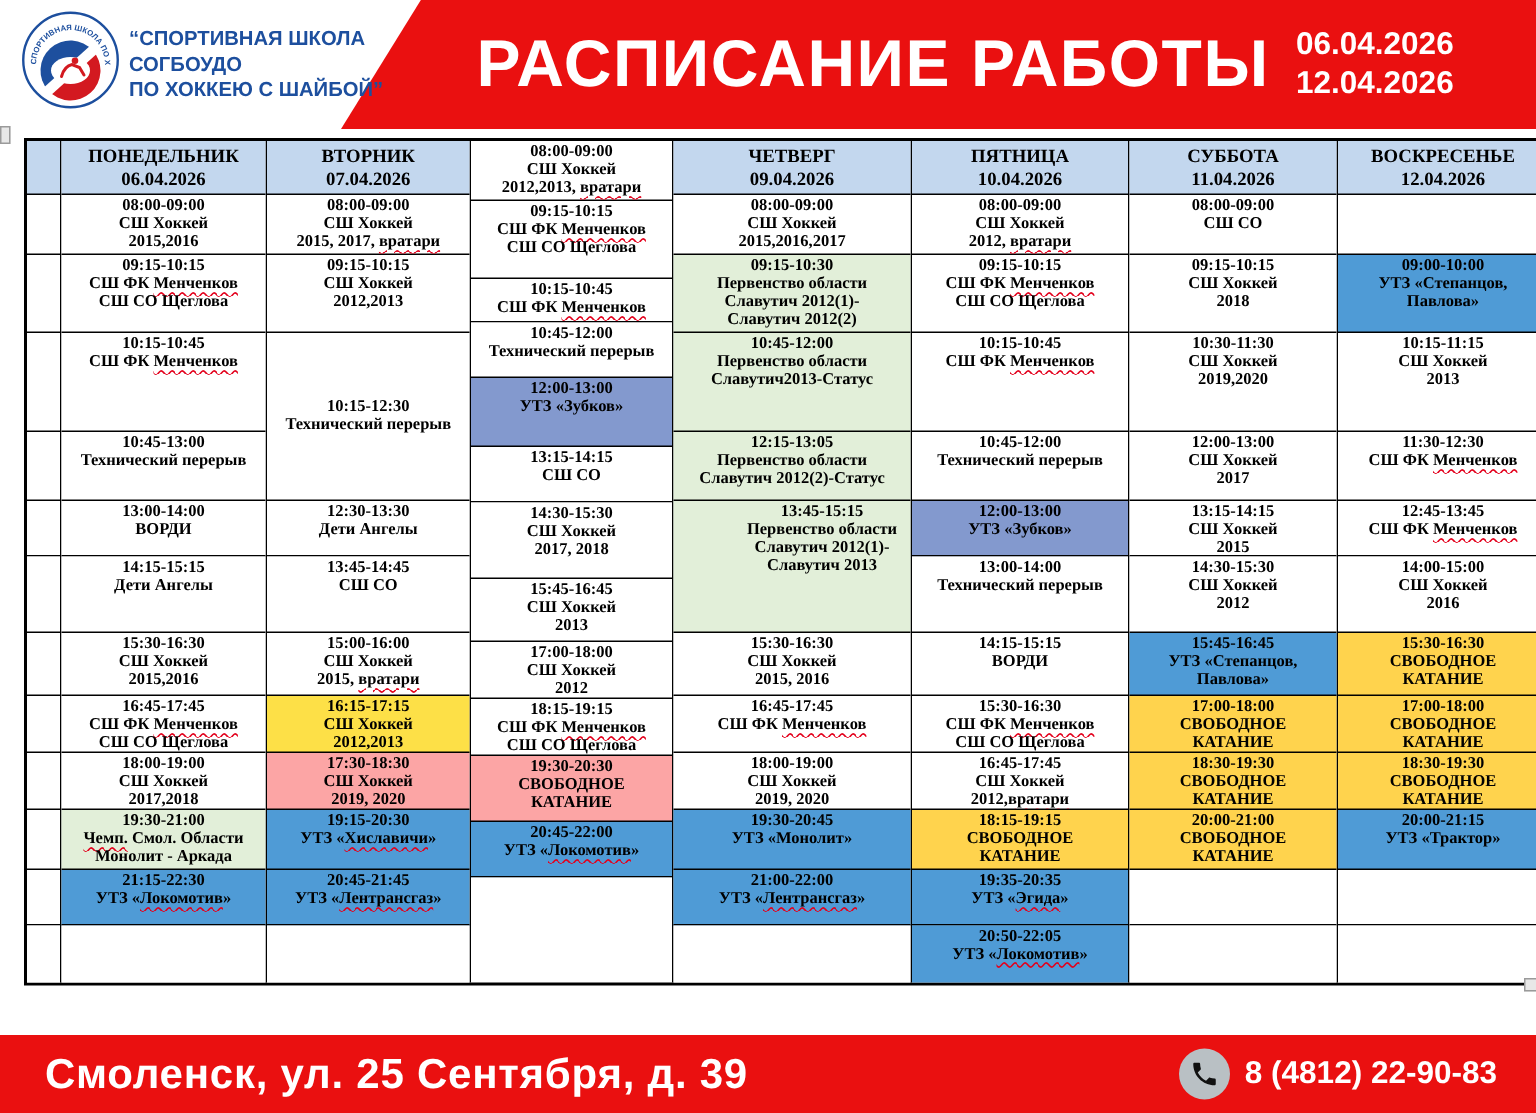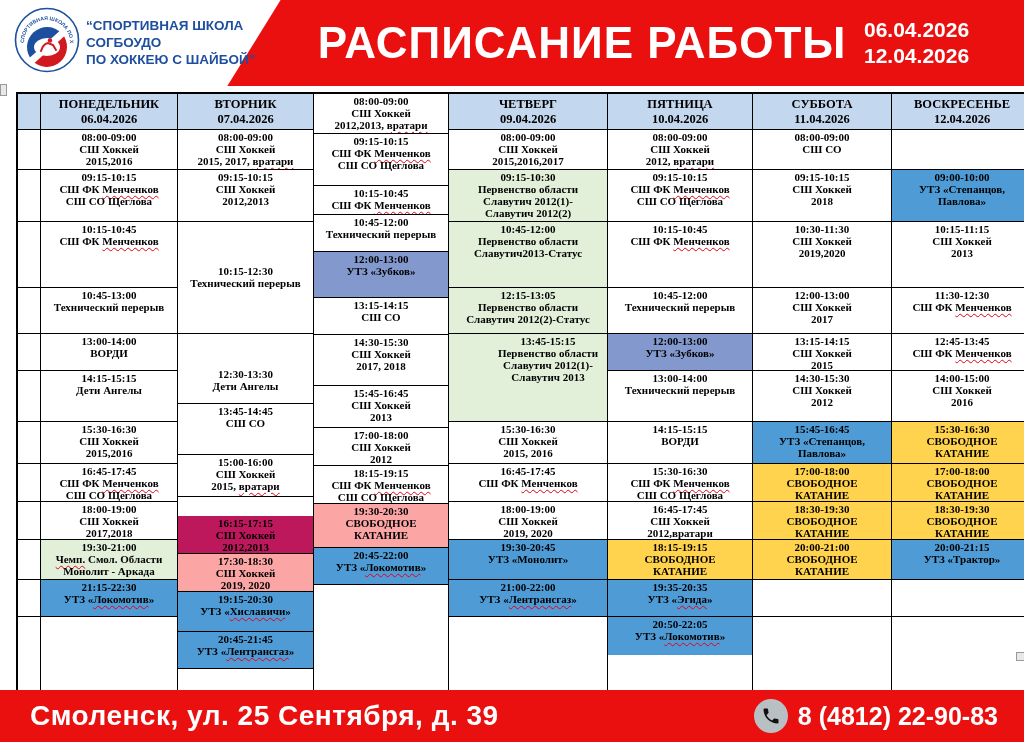--- a/index.html
+++ b/index.html
@@ -53,21 +53,21 @@
   .col .cell:last-child{border-bottom:none;}
   .sp{text-decoration:underline wavy #E3001B 1px;text-underline-offset:2px;}
   
   .footer{
     position:absolute;left:0;bottom:0;width:1024px;height:52px;background:#EA1010;
     display:flex;align-items:center;justify-content:space-between;
     box-sizing:border-box;padding:0 26px 0 30px;
     color:#fff;font-family:"Liberation Sans","DejaVu Sans",sans-serif;font-weight:bold;
   }
   .footer .address{font-size:28px;letter-spacing:.5px;}
-  .footer .phone{display:flex;align-items:center;gap:10px;font-size:25px;}
+  .footer .phone{display:flex;align-items:center;gap:10px;font-size:21px;}
   .phone-badge{
     width:34px;height:34px;border-radius:50%;background:#B9C0C4;
     display:flex;align-items:center;justify-content:center;
   }
   .artifact{position:absolute;border:1px solid #9a9a9a;background:#e8e8e8;}
 </style>
 </head>
 <body>
 
 <div class="topbar">
@@ -189,34 +189,34 @@
       </div>
       <div class="cell" style="height: 52px; background: rgb(255, 255, 255);">
         <div>09:15-10:15</div>
         <div>СШ Хоккей</div>
         <div>2012,2013</div>
       </div>
       <div class="cell mid" style="height: 112px; background: rgb(255, 255, 255);">
         <div>10:15-12:30</div>
         <div>Технический перерыв</div>
       </div>
-      <div class="cell" style="height: 37px; background: rgb(255, 255, 255); margin-top: 33px;">
+      <div class="cell" style="height: 37px; background: rgb(255, 255, 255);">
         <div>12:30-13:30</div>
         <div>Дети Ангелы</div>
       </div>
       <div class="cell" style="height: 51px; background: rgb(255, 255, 255);">
         <div>13:45-14:45</div>
         <div>СШ СО</div>
       </div>
       <div class="cell" style="height: 42px; background: rgb(255, 255, 255);">
         <div>15:00-16:00</div>
         <div>СШ Хоккей</div>
         <div>2015, <span class="sp">вратари</span></div>
       </div>
-      <div class="cell" style="height: 38px; background: #be185d; margin-top: 19px;">
+      <div class="cell" style="height: 38px; background: #fde047;">
         <div>16:15-17:15</div>
         <div>СШ Хоккей</div>
         <div>2012,2013</div>
       </div>
       <div class="cell" style="height: 38px; background: #fca5a5;">
         <div>17:30-18:30</div>
         <div>СШ Хоккей</div>
         <div>2019, 2020</div>
       </div>
       <div class="cell" style="height: 40px; background: rgb(79, 155, 214);">

